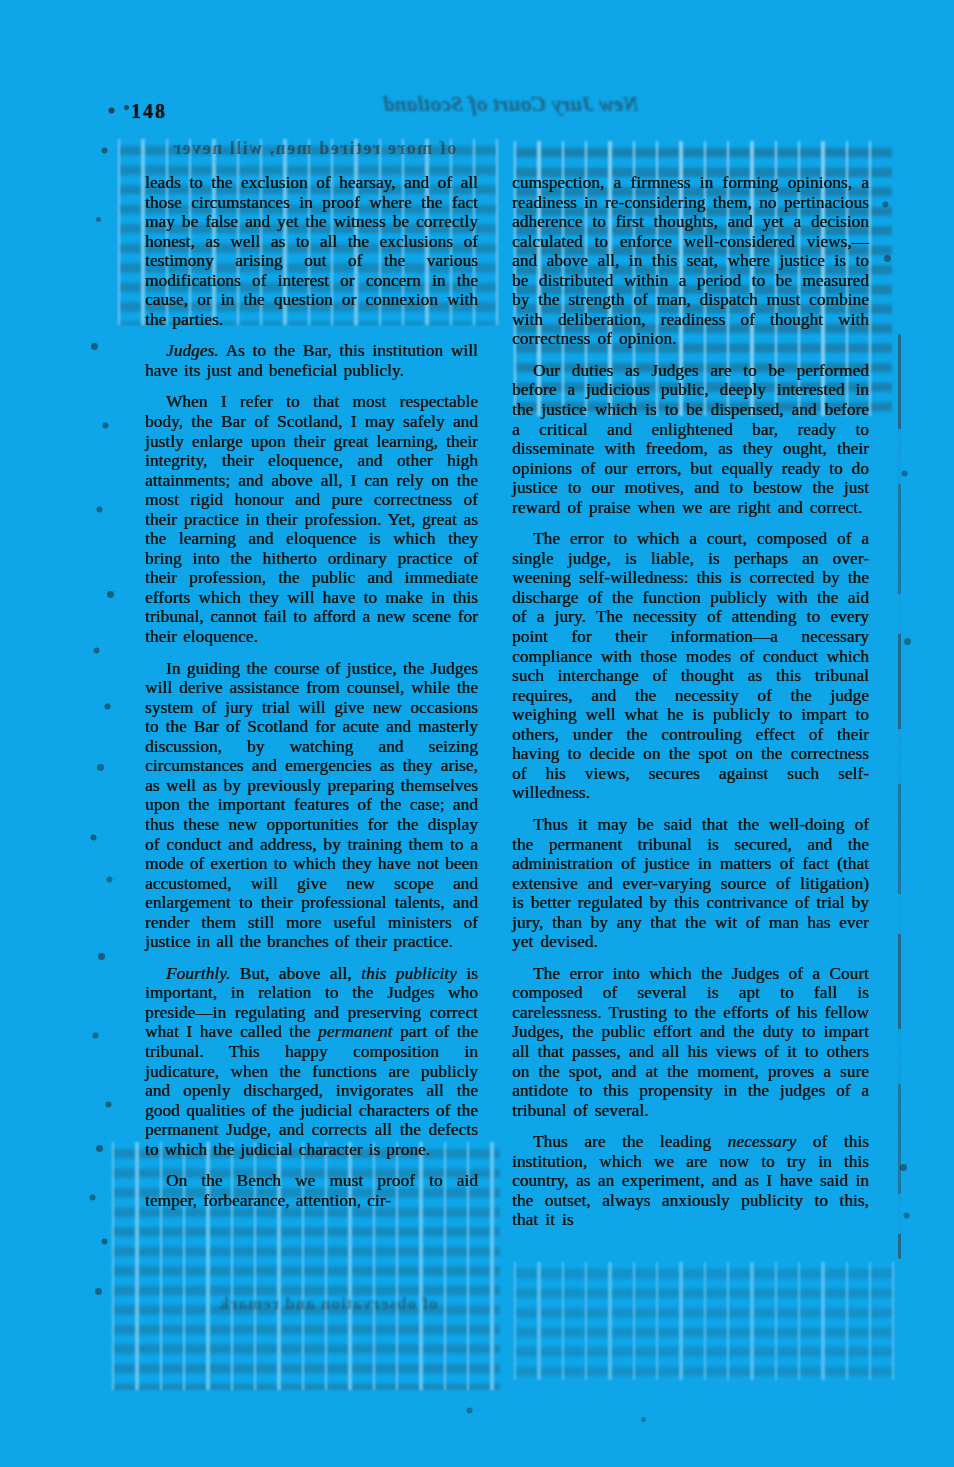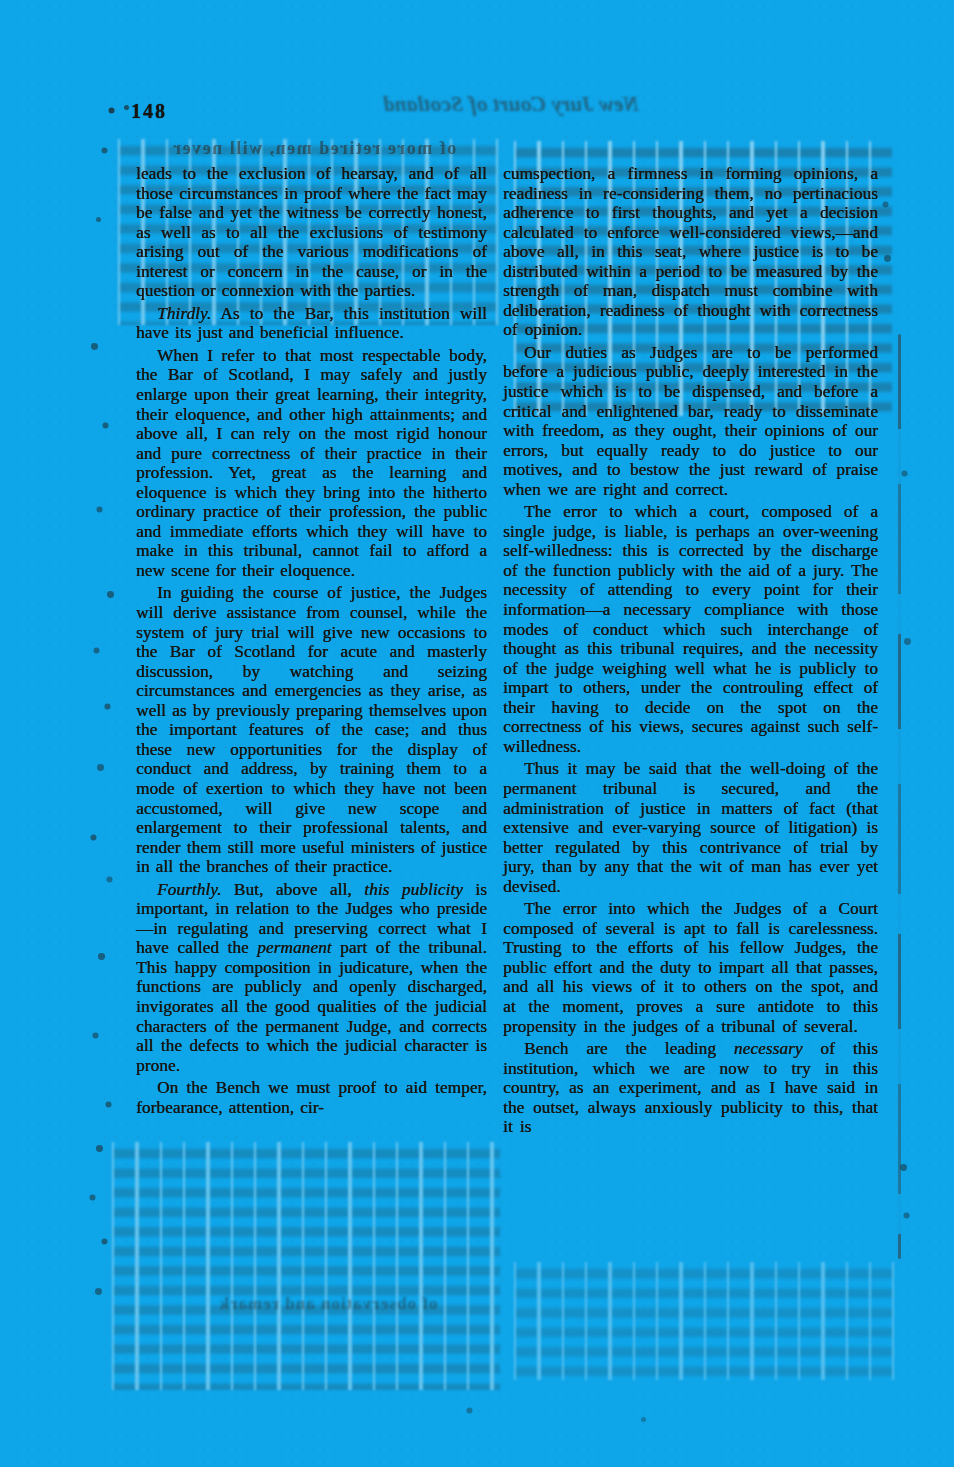--- a/index.html
+++ b/index.html
@@ -43,21 +43,21 @@
   }
 
   
   .col {
     position: absolute; top: 161px;
     text-align: justify;
     font-size: 17.2px; line-height: 19.55px;
     letter-spacing: 0.1px; word-spacing: 1.6px;
     text-shadow: 0.4px 0 0.3px rgba(25,20,15,0.75), -0.3px 0 0.3px rgba(25,20,15,0.35);
   }
-  .col p { margin: 3px; text-indent: 21px; }
+  .col p { margin: 12px; text-indent: 21px; }
   .col p.cont { text-indent: 0; }
   .col.left  { left: 133px; width: 357px; }
   .col.right { left: 500px; width: 381px; word-spacing: 2.6px; }
 
   
   .bleed {
     position: absolute; pointer-events: none;
     filter: blur(1.2px);
     background-image:
       repeating-linear-gradient(90deg,
@@ -133,31 +133,31 @@
   <div class="bleed b4"></div>
 
   <span class="pageno">148</span>
   <div class="title mirror-title">New Jury Court of Scotland</div>
 
   <div class="mirror-line m1">of more retired men, will never</div>
   <div class="mirror-line m2">of observation and remark</div>
 
   <div class="col left">
     <p class="cont">leads to the exclusion of hearsay, and of all those circumstances in proof where the fact may be false and yet the witness be correctly honest, as well as to all the exclusions of testimony arising out of the various modifications of interest or concern in the cause, or in the question or connexion with the parties.</p>
-    <p><i>Thirdly.</i><span> As to the Bar, this institution will have its just and beneficial influence.</span></p>
+    <p><i>Judges.</i><span> As to the Bar, this institution will have its just and beneficial publicly.</span></p>
     <p>When I refer to that most respectable body, the Bar of Scotland, I may safely and justly enlarge upon their great learning, their integrity, their eloquence, and other high attainments; and above all, I can rely on the most rigid honour and pure correctness of their practice in their profession. Yet, great as the learning and eloquence is which they bring into the hitherto ordinary practice of their profession, the public and immediate efforts which they will have to make in this tribunal, cannot fail to afford a new scene for their eloquence.</p>
     <p>In guiding the course of justice, the Judges will derive assistance from counsel, while the system of jury trial will give new occasions to the Bar of Scotland for acute and masterly discussion, by watching and seizing circumstances and emergencies as they arise, as well as by previously preparing themselves upon the important features of the case; and thus these new opportunities for the display of conduct and address, by training them to a mode of exertion to which they have not been accustomed, will give new scope and enlargement to their professional talents, and render them still more useful ministers of justice in all the branches of their practice.</p>
     <p><i>Fourthly.</i><span> But, above all, </span><i>this publicity</i><span> is important, in relation to the Judges who preside—in regulating and preserving correct what I have called the </span><i>permanent</i><span> part of the tribunal. This happy composition in judicature, when the functions are publicly and openly discharged, invigorates all the good qualities of the judicial characters of the permanent Judge, and corrects all the defects to which the judicial character is prone.</span></p>
     <p>On the Bench we must proof to aid temper, forbearance, attention, cir-</p>
   </div>
 
   <div class="col right">
     <p class="cont">cumspection, a firmness in forming opinions, a readiness in re-considering them, no pertinacious adherence to first thoughts, and yet a decision calculated to enforce well-considered views,—and above all, in this seat, where justice is to be distributed within a period to be measured by the strength of man, dispatch must combine with deliberation, readiness of thought with correctness of opinion.</p>
     <p>Our duties as Judges are to be performed before a judicious public, deeply interested in the justice which is to be dispensed, and before a critical and enlightened bar, ready to disseminate with freedom, as they ought, their opinions of our errors, but equally ready to do justice to our motives, and to bestow the just reward of praise when we are right and correct.</p>
     <p>The error to which a court, composed of a single judge, is liable, is perhaps an over-weening self-willedness: this is corrected by the discharge of the function publicly with the aid of a jury. The necessity of attending to every point for their information—a necessary compliance with those modes of conduct which such interchange of thought as this tribunal requires, and the necessity of the judge weighing well what he is publicly to impart to others, under the controuling effect of their having to decide on the spot on the correctness of his views, secures against such self-willedness.</p>
     <p>Thus it may be said that the well-doing of the permanent tribunal is secured, and the administration of justice in matters of fact (that extensive and ever-varying source of litigation) is better regulated by this contrivance of trial by jury, than by any that the wit of man has ever yet devised.</p>
     <p>The error into which the Judges of a Court composed of several is apt to fall is carelessness. Trusting to the efforts of his fellow Judges, the public effort and the duty to impart all that passes, and all his views of it to others on the spot, and at the moment, proves a sure antidote to this propensity in the judges of a tribunal of several.</p>
-    <p><span>Bench are the leading </span><i>necessary</i><span> of this institution, which we are now to try in this country, as an experiment, and as I have said in the outset, always anxiously publicity to this, that it is</span></p>
+    <p><span>Thus are the leading </span><i>necessary</i><span> of this institution, which we are now to try in this country, as an experiment, and as I have said in the outset, always anxiously publicity to this, that it is</span></p>
   </div>
 
   <div class="edge-line"></div>
   <div class="specks"></div>
 </div>
 
 </body></html>

